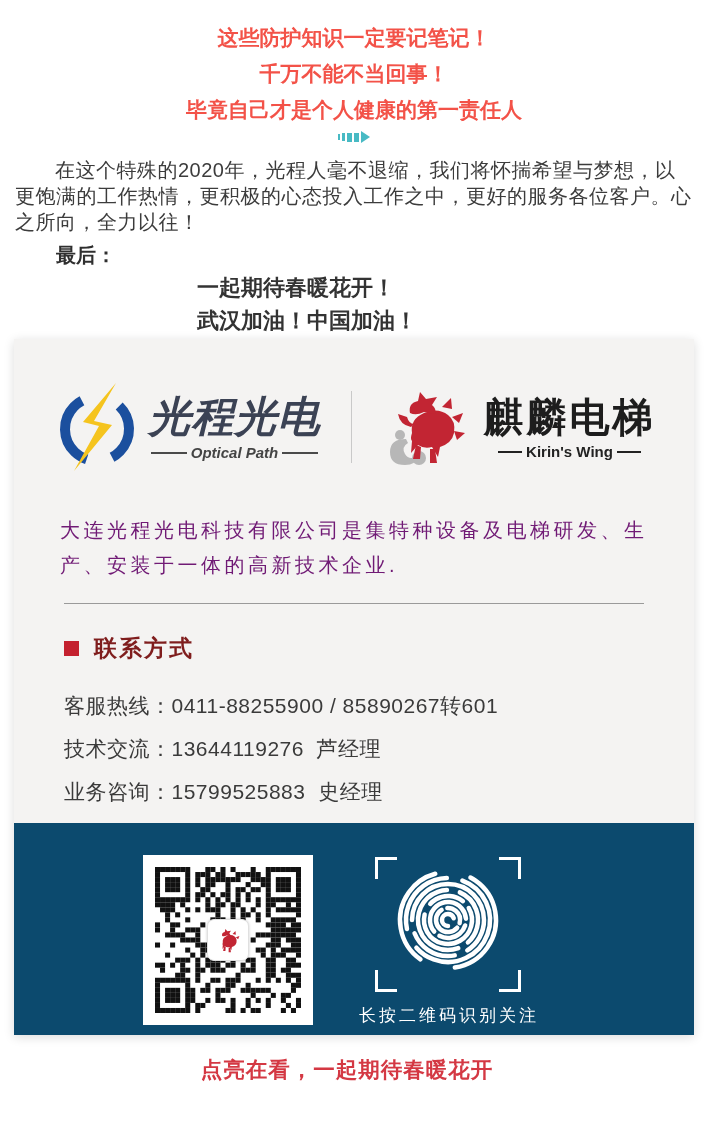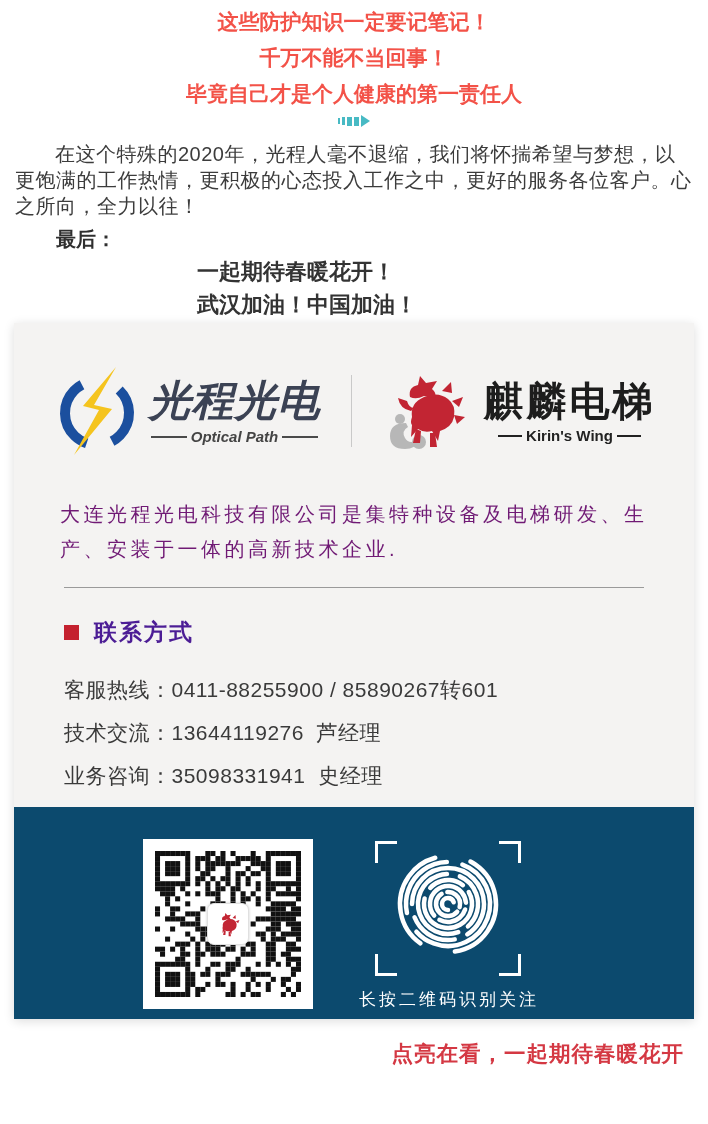--- a/index.html
+++ b/index.html
@@ -3,21 +3,21 @@
 <meta charset="utf-8">
 <style>
   * { margin:0; padding:0; box-sizing:border-box; }
   html,body { background:#ffffff; }
   body {
     width:708px; height:1124px; overflow:hidden;
     font-family:"Liberation Sans","DejaVu Sans",sans-serif;
     color:#3e3e3e;
   }
   
-  .headline { padding-top:4px; text-align:center; }
+  .headline { padding-top:20px; text-align:center; }
   .headline p { font-size:21px; font-weight:bold; color:#f35248; line-height:36px; }
   
   .ff-icon { margin:3px auto 0; width:40px; height:12px; display:flex; align-items:center; justify-content:center; gap:2px; }
   .ff-bar  { background:#48bac4; }
   .ff-b1 { width:2px; height:6px; }
   .ff-b2 { width:3px; height:8px; }
   .ff-b3 { width:5px; height:9px; }
   .ff-b4 { width:5px; height:9px; }
   .ff-tri { width:0; height:0; border-left:9px solid #48bac4; border-top:6px solid transparent; border-bottom:6px solid transparent; }
   
@@ -51,21 +51,21 @@
   .kirin-sub  { font-size:15px; font-weight:bold; color:#222; }
   
   .desc {
     margin:42px auto 0; width:588px;
     font-size:20px; line-height:35px; letter-spacing:3.5px; color:#701a75;
   }
   .hr { margin:20px 50px 0; border-top:1px solid #9a9a9a; height:0; }
   
   .contact-title { margin-top:29px; padding-left:50px; display:flex; align-items:center; }
   .red-square { width:15px; height:15px; background:#c4212f; margin-right:15px; }
-  .contact-title span.t { font-size:23px; font-weight:bold; color:#4c1d95; letter-spacing:2px; }
+  .contact-title span.t { font-size:23px; font-weight:bold; color:#7f1d1d; letter-spacing:2px; }
   .contact-lines { margin-top:20px; padding-left:50px; }
   .contact-line { font-size:21px; line-height:43px; color:#3a3a3a; letter-spacing:0.5px; white-space:pre-wrap; }
   
   .banner { position:relative; background:#0c4a6e; height:212px; }
   .qr-box {
     position:absolute; left:129px; top:32px; width:170px; height:170px;
     background:#ffffff; padding:12px;
   }
   .qr-box svg { display:block; fill:#111; }
   .qr-badge {
@@ -79,21 +79,21 @@
   .corner.tl { left:0; top:0; border-left:3px solid #fff; border-top:3px solid #fff; }
   .corner.tr { right:0; top:0; border-right:3px solid #fff; border-top:3px solid #fff; }
   .corner.bl { left:0; bottom:0; border-left:3px solid #fff; border-bottom:3px solid #fff; }
   .corner.br { right:0; bottom:0; border-right:3px solid #fff; border-bottom:3px solid #fff; }
   .fp-svg { position:absolute; left:13px; top:5px; }
   .fp-label {
     position:absolute; left:320px; top:181px; width:230px; text-align:center;
     color:#ffffff; font-size:17px; letter-spacing:3px;
   }
   
-  .cta { margin-top:20px; padding-right:24px; text-align:right; font-size:21.5px; font-weight:bold; color:#d43843; letter-spacing:1px; }
+  .cta { margin-top:20px; padding-right:14px; text-align:center; font-size:21.5px; font-weight:bold; color:#d43843; letter-spacing:1px; }
 </style>
 </head>
 <body>
 
 <div class="headline">
   <p>这些防护知识一定要记笔记！</p>
   <p>千万不能不当回事！</p>
   <p>毕竟自己才是个人健康的第一责任人</p>
 </div>
 
@@ -168,21 +168,21 @@
 
     <div class="hr"></div>
 
     <div class="contact-title">
       <span class="red-square"></span>
       <span class="t">联系方式</span>
     </div>
     <div class="contact-lines">
       <p class="contact-line"><span>客服热线：</span><span>0411-88255900 / 85890267转601</span></p>
       <p class="contact-line"><span>技术交流：</span><span>13644119276  芦经理</span></p>
-      <p class="contact-line"><span>业务咨询：</span><span>35098331941  史经理</span></p>
+      <p class="contact-line"><span>业务咨询：</span><span>15799525883  史经理</span></p>
     </div>
   </div>
 
   <div class="banner">
     <div class="qr-box">
       <svg width="146" height="146" viewBox="0 0 145 145">
           <rect x="0" y="0" width="5" height="5"></rect>
           <rect x="5" y="0" width="5" height="5"></rect>
           <rect x="10" y="0" width="5" height="5"></rect>
           <rect x="15" y="0" width="5" height="5"></rect>

